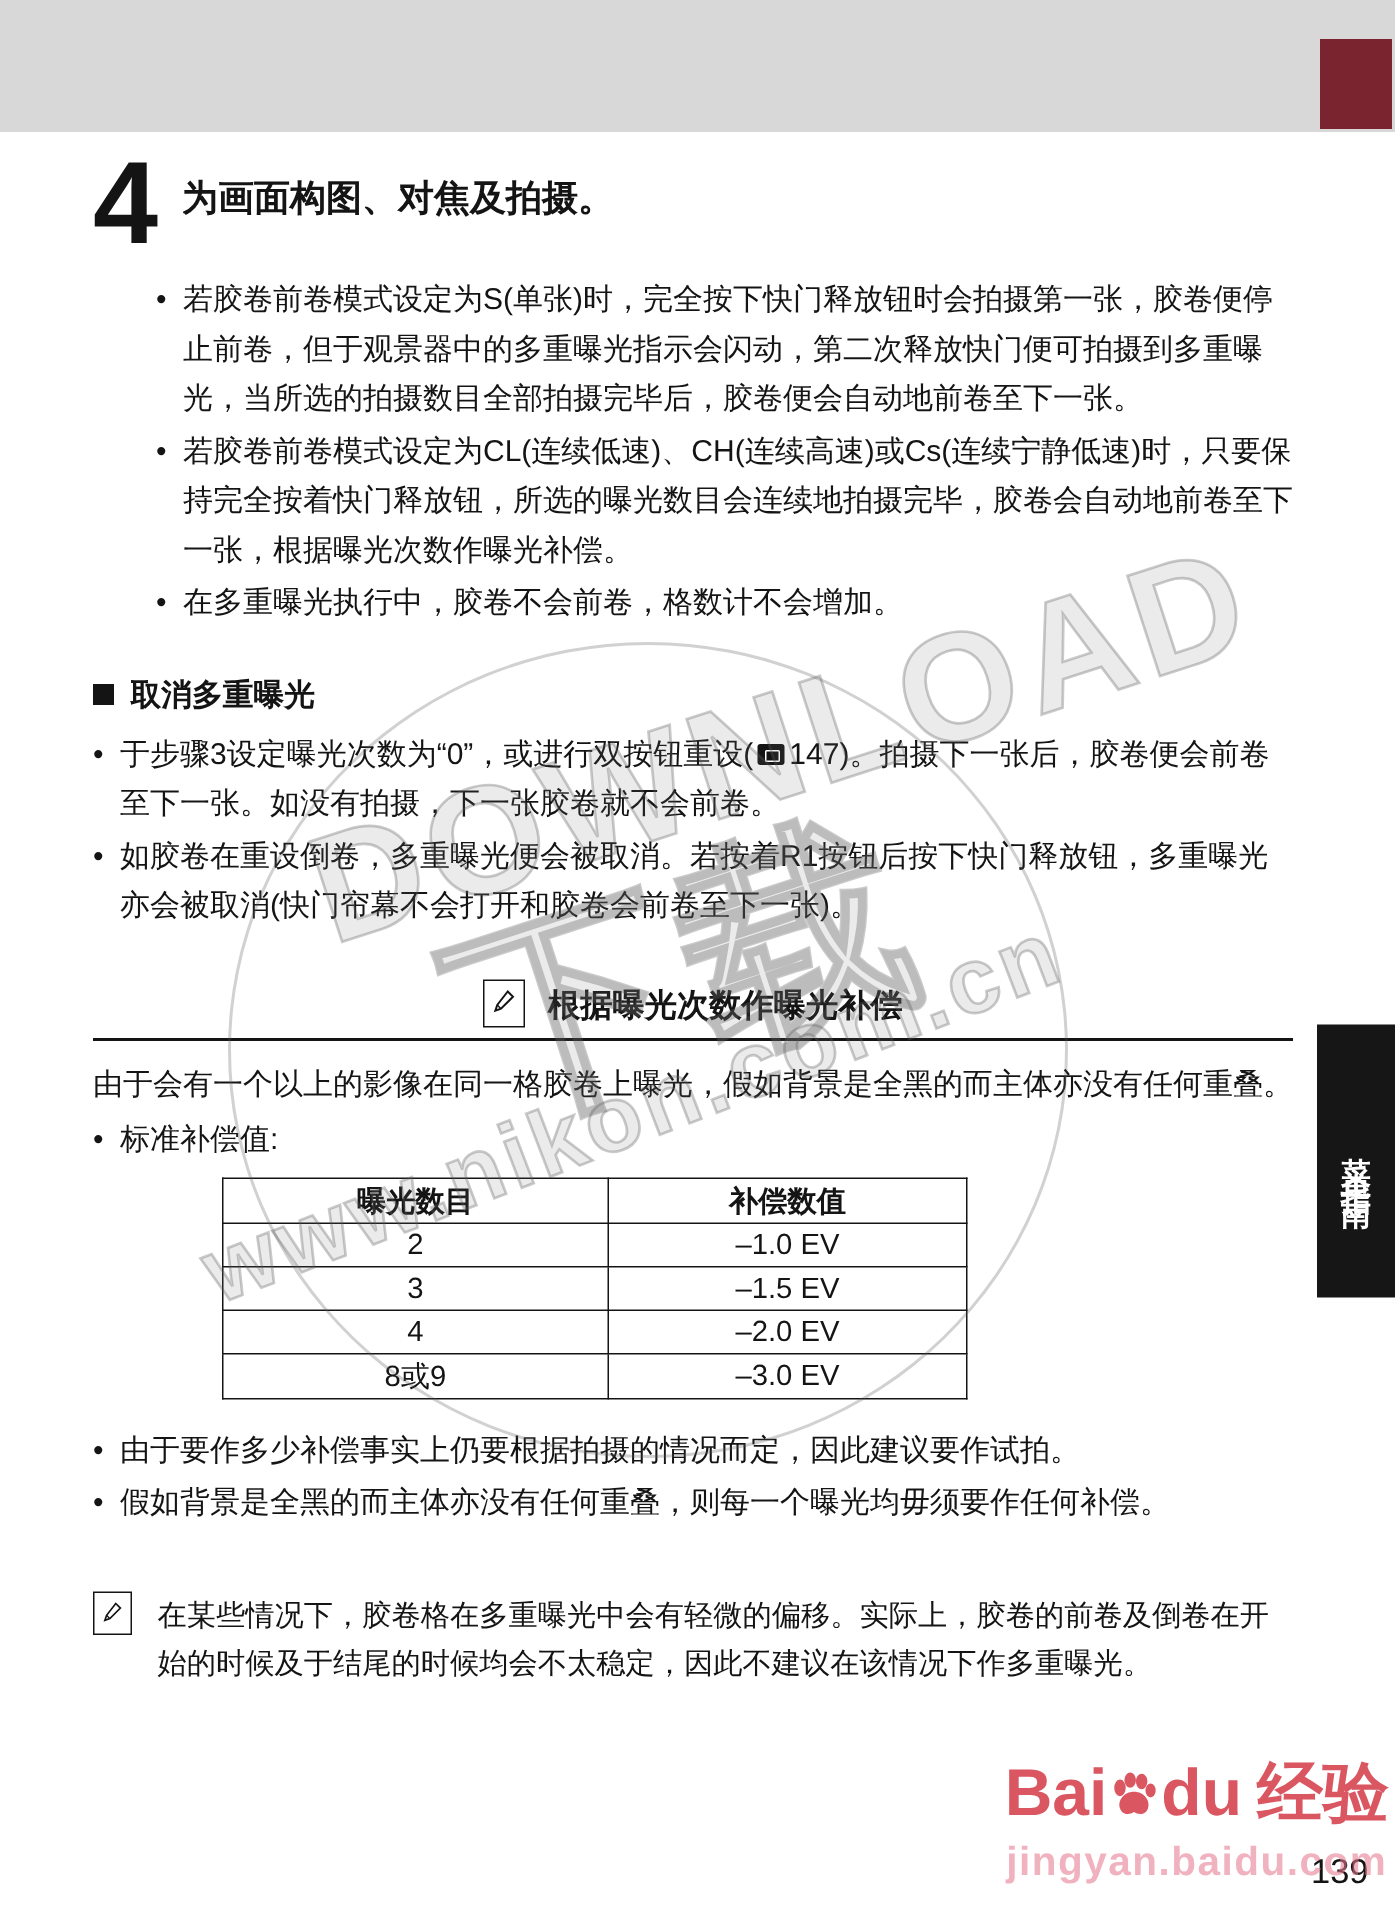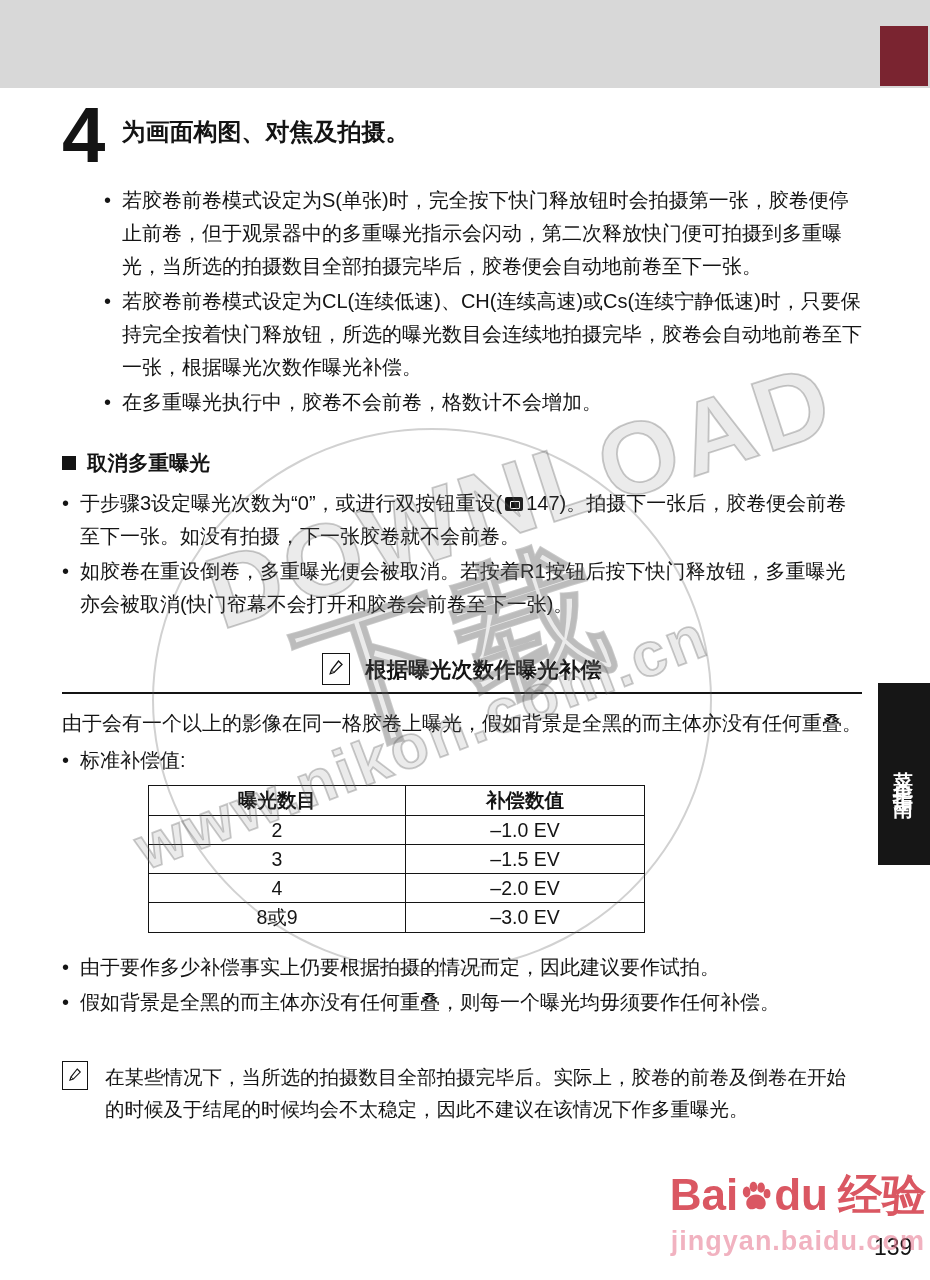--- a/index.html
+++ b/index.html
@@ -169,21 +169,21 @@
       </div>
     </div>
 
     <div class="note">
       <span class="icon-box">
         <svg width="14" height="18" viewBox="0 0 16 20" aria-hidden="true">
           <path d="M10.5 2 L14 5.5 L6 13.5 L2.2 14.8 L3.5 11 Z" fill="#ffffff" stroke="#141414" stroke-width="1.3"></path>
           <path d="M3.5 11 L6 13.5" stroke="#141414" stroke-width="1"></path>
         </svg>
       </span>
-      <span class="note-text">在某些情况下，当所选的拍摄数目全部拍摄完毕后。实际上，胶卷的前卷及倒卷在开始的时候及于结尾的时候均会不太稳定，因此不建议在该情况下作多重曝光。</span>
+      <span class="note-text">在某些情况下，胶卷格在多重曝光中会有轻微的偏移。实际上，胶卷的前卷及倒卷在开始的时候及于结尾的时候均会不太稳定，因此不建议在该情况下作多重曝光。</span>
     </div>
 
   </div>
 
   <div class="side-tab">菜单指南</div>
 
   <div class="wm-circle"></div>
   <div class="wm wm-download">DOWNLOAD</div>
   <div class="wm wm-center">下载</div>
   <div class="wm wm-site">www.nikon.com.cn</div>

